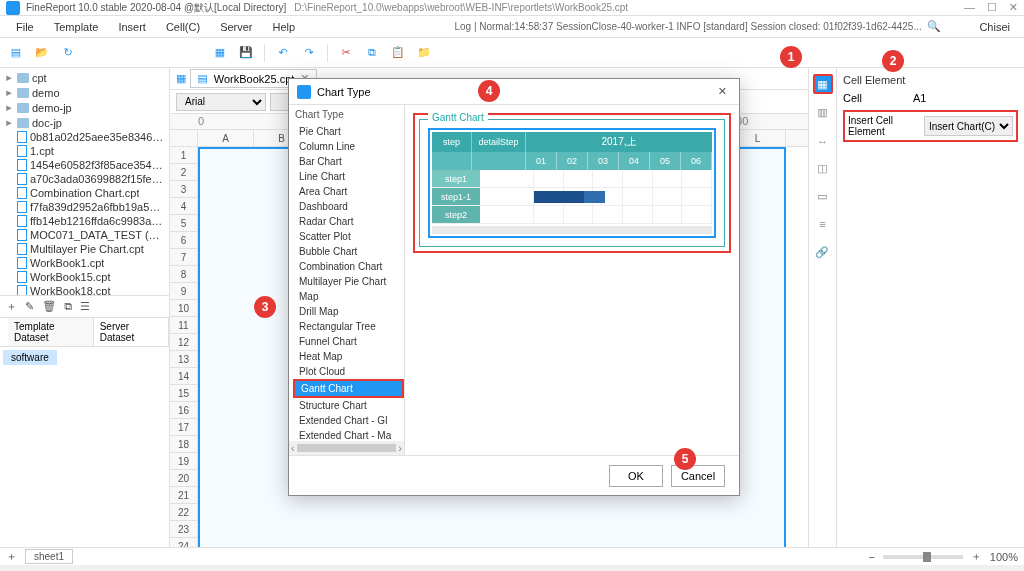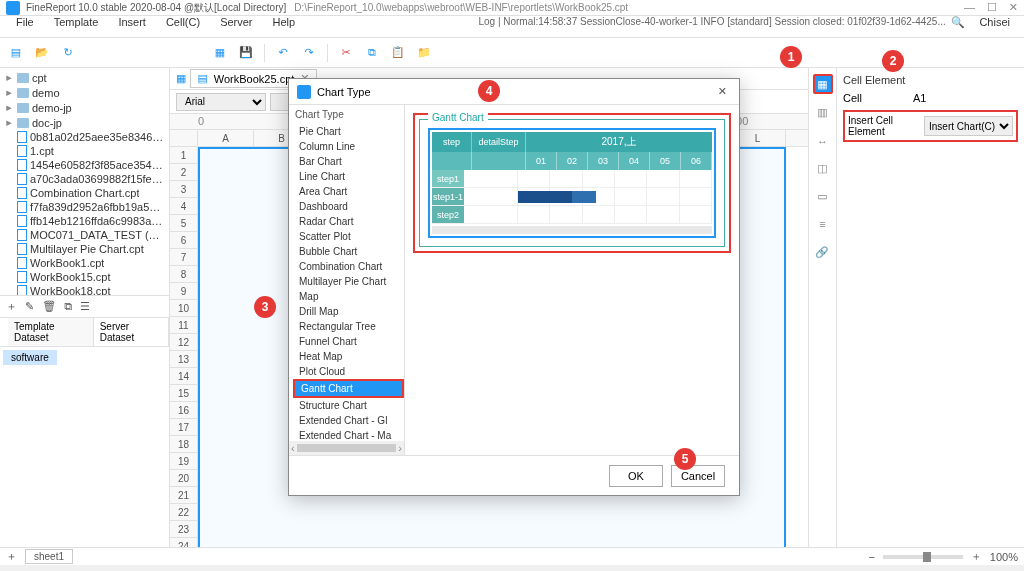--- a/index.html
+++ b/index.html
@@ -2,24 +2,24 @@
 <html><head>
 <meta charset="utf-8">
 <style>
   * { box-sizing: border-box; margin: 0; padding: 0; font-family: "Microsoft YaHei", Arial, sans-serif; font-size: 11px; }
   body { width: 1024px; height: 571px; background: #f0f0f0; overflow: hidden; position: relative; }
   .titlebar { height: 16px; background: #fff; display: flex; align-items: center; padding: 0 6px; color: #333; border-bottom: 1px solid #e0e0e0; }
   .titlebar .app-icon { width: 14px; height: 14px; background: #2196f3; margin-right: 6px; border-radius: 2px; }
   .titlebar .title-text { flex: 0 0 auto; font-size: 10px; color: #555; }
   .titlebar .path-text { flex: 1; font-size: 10px; color: #888; margin-left: 8px; }
   .titlebar .winbtns { display: flex; gap: 12px; color: #888; }
-  .menubar { height: 22px; background: #fff; display: flex; padding: 0 6px; border-bottom: 1px solid #e0e0e0; }
+  .menubar { height: 22px; background: #fff; display: flex; align-items: center; padding: 0 6px; border-bottom: 1px solid #e0e0e0; }
   .menubar .menuitem { padding: 0 10px; color: #333; }
   .menubar .log { flex:1; text-align:right; font-size:10px; color:#666; white-space:nowrap; overflow:hidden; text-overflow: ellipsis; }
-  .menubar .user { margin-left:0; color:#333; padding:0 8px; }
+  .menubar .user { margin-left:24px; color:#333; padding:0 8px; }
   .toolbar { height: 30px; background: #fff; display: flex; align-items:center; padding:0 6px; gap:6px; border-bottom:1px solid #e0e0e0; }
   .toolbar .tbtn { width:20px; height:20px; display:flex; align-items:center; justify-content:center; color:#2196f3; }
   .toolbar .sep { width:1px; height:18px; background:#e0e0e0; margin:0 2px; }
   .main { display:flex; height: calc(571px - 22px - 22px - 30px - 18px); background:#fff; }
   .leftpanel { width:170px; border-right:1px solid #e0e0e0; display:flex; flex-direction:column; background:#fff; }
   .tree { flex:1; overflow:hidden; padding:2px 0; }
   .tree-item { display:flex; align-items:center; padding:1px 4px; font-size:10px; color:#333; white-space:nowrap; overflow:hidden; gap:3px; }
   .tree-item .folder { width:12px; height:10px; background:#9bc4e2; border-radius:1px; flex-shrink:0; }
   .tree-item .file { width:10px; height:12px; background:#fff; border:1px solid #2196f3; flex-shrink:0; }
   .tree-item .expand { width:10px; text-align:center; color:#888; flex-shrink:0; }
@@ -71,21 +71,21 @@
   .preview-pane { flex:1; padding:8px; position:relative; }
   .preview-fieldset { border:1px solid #4aa; position:relative; padding:8px; }
   .preview-fieldset .legend { position:absolute; top:-8px; left:8px; background:#fff; padding:0 4px; font-size:10px; color:#2aa; }
   .preview-frame { border:2px solid #2196f3; padding:2px; }
   .gantt { width:100%; }
   .gantt-header1 { background:#3aa9a9; color:#fff; height:20px; display:flex; }
   .gantt-header2 { background:#5bbbbb; color:#fff; height:18px; display:flex; font-size:9px; }
   .gantt-cell { flex:1; border-right:1px solid rgba(255,255,255,0.4); display:flex; align-items:center; justify-content:center; font-size:9px; }
   .gantt-sidecell { width:40px; display:flex; align-items:center; justify-content:center; font-size:9px; border-right:1px solid rgba(255,255,255,0.4); }
   .gantt-row { height:18px; display:flex; border-bottom:1px solid #eee; }
-  .gantt-rowlabel { width:32px; background:#76c7c0; color:#fff; display:flex; align-items:center; justify-content:center; font-size:9px; }
+  .gantt-rowlabel { width:48px; background:#76c7c0; color:#fff; display:flex; align-items:center; justify-content:center; font-size:9px; }
   .gantt-rowlabel.sub { background:#5fb5ae; }
   .gantt-track { flex:1; position:relative; background:#fff; }
   .gantt-track::before { content:""; position:absolute; inset:0; background:repeating-linear-gradient(to right, transparent 0, transparent calc(100%/6 - 1px), #eee calc(100%/6 - 1px), #eee calc(100%/6)); }
   .gantt-bar { position:absolute; top:3px; height:12px; }
   .gantt-scroll { height:8px; background:#e8e8e8; margin-top:2px; }
   .dialog-buttons { height:40px; display:flex; align-items:center; justify-content:flex-end; gap:8px; padding:0 14px; border-top:1px solid #e0e0e0; }
   .dbtn { min-width:54px; height:22px; border:1px solid #aaa; background:#fff; font-size:11px; }
 </style>
 </head>
 <body>

